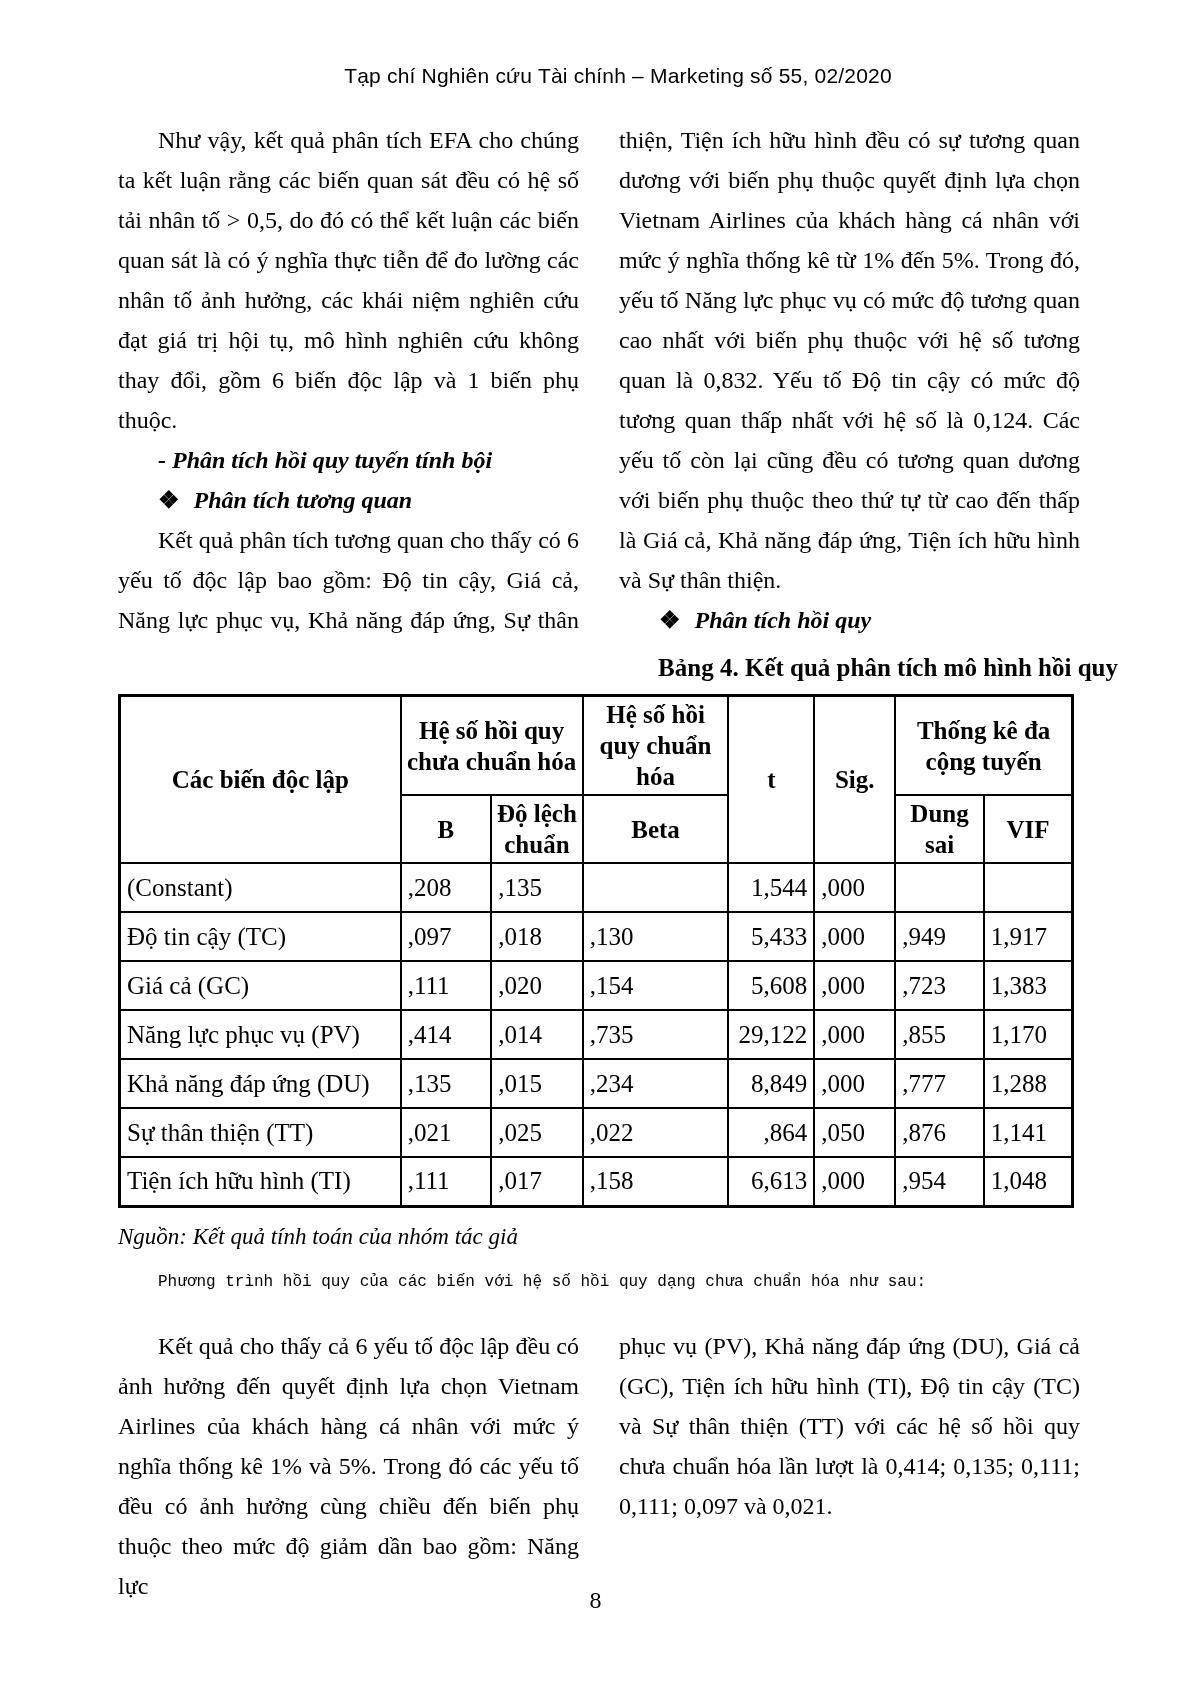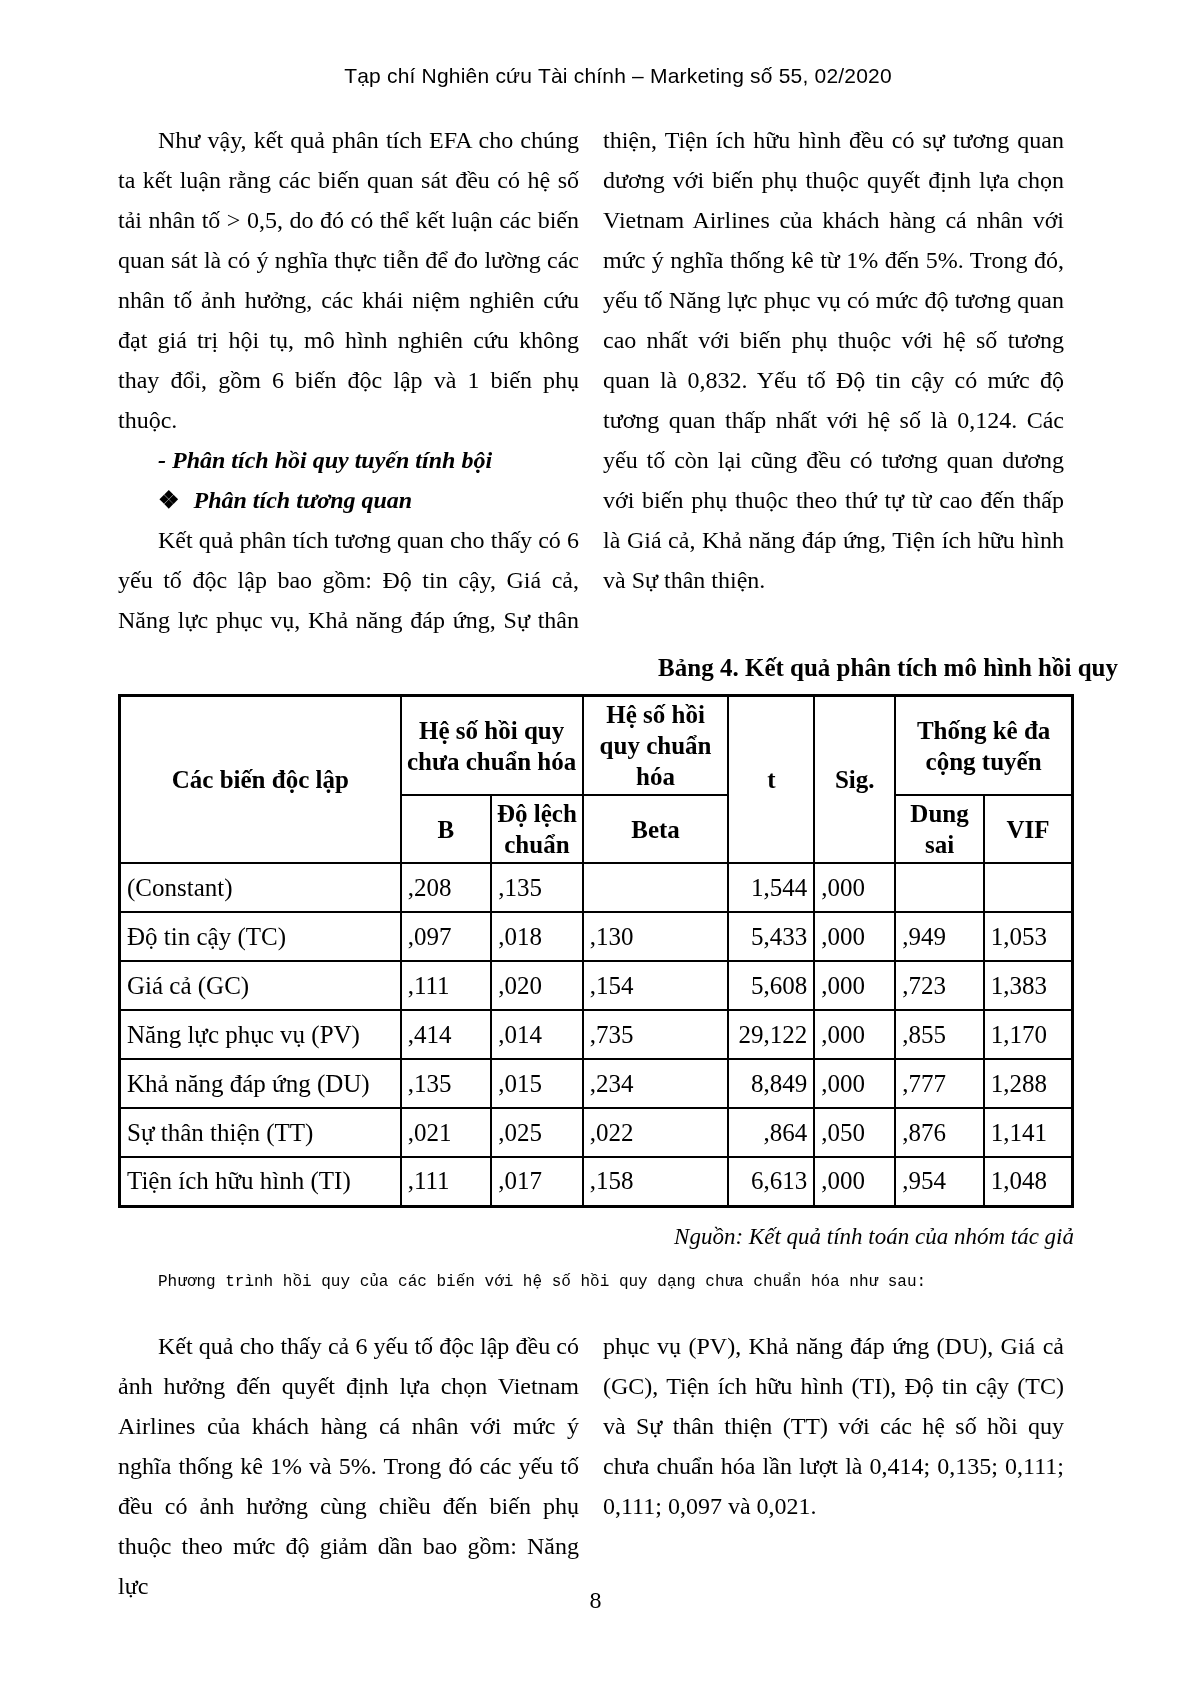--- a/index.html
+++ b/index.html
@@ -15,21 +15,21 @@
   .page { padding: 64px 73px 0 118px; }
 
   .journal-header {
     font-family: "Liberation Sans", "DejaVu Sans", sans-serif;
     font-size: 21px;
     text-align: center;
     margin: 0 0 32px 0;
     letter-spacing: 0.2px;
   }
 
-  .cols { display: flex; gap: 24px; }
+  .cols { display: flex; gap: 40px; }
   .col {
     width: 461px;
     font-size: 24px;
     line-height: 40px;
     text-align: justify;
   }
   .col p { margin: 0; }
   .indent { text-indent: 40px; }
   .jlast { text-align-last: justify; }
 
@@ -70,21 +70,20 @@
   }
   table.reg thead tr.group-row { height: 66px; }
   table.reg thead tr.sub-row { height: 62px; }
   table.reg tbody tr { height: 49px; }
   table.reg tbody td { line-height: 36px; padding: 1px 6px; vertical-align: middle; }
   td.cell-name { text-align: left; padding-left: 8px; }
   td.cell-num { text-align: left; }
   td.cell-t { text-align: right; padding-right: 14px; }
 
   .source-note {
-    text-align: right;
     font-style: italic;
     font-size: 23px;
     margin: 16px 0 0 0;
     width: 956px;
   }
 
   .eq-intro {
     font-size: 16px;
     line-height: 40px;
     text-indent: 40px;
@@ -121,20 +120,23 @@
       <div class="sub-heading">
         <span>- Phân tích hồi quy tuyến tính bội</span>
       </div>
       <div class="sub-heading">
         <span class="bullet">❖</span><span>Phân tích tương quan</span>
       </div>
       <p class="indent jlast">Kết quả phân tích tương quan cho thấy có 6 yếu tố độc lập bao gồm: Độ tin cậy, Giá cả, Năng lực phục vụ, Khả năng đáp ứng, Sự thân</p>
     </div>
     <div class="col">
       <p>thiện, Tiện ích hữu hình đều có sự tương quan dương với biến phụ thuộc quyết định lựa chọn Vietnam Airlines của khách hàng cá nhân với mức ý nghĩa thống kê từ 1% đến 5%. Trong đó, yếu tố Năng lực phục vụ có mức độ tương quan cao nhất với biến phụ thuộc với hệ số tương quan là 0,832. Yếu tố Độ tin cậy có mức độ tương quan thấp nhất với hệ số là 0,124. Các yếu tố còn lại cũng đều có tương quan dương với biến phụ thuộc theo thứ tự từ cao đến thấp là Giá cả, Khả năng đáp ứng, Tiện ích hữu hình và Sự thân thiện.</p>
+      <div class="sub-heading">
+        <span class="bullet">❖</span><span>Phân tích hồi quy</span>
+      </div>
     </div>
   </div>
 
   <div class="table-title">Bảng 4. Kết quả phân tích mô hình hồi quy</div>
 
   <table class="reg">
     <colgroup>
       <col style="width:29.5%">
       <col style="width:9.5%">
       <col style="width:9.6%">
@@ -173,21 +175,21 @@
         <td class="cell-num"></td>
       </tr>
       <tr>
         <td class="cell-name">Độ tin cậy (TC)</td>
         <td class="cell-num">,097</td>
         <td class="cell-num">,018</td>
         <td class="cell-num">,130</td>
         <td class="cell-t">5,433</td>
         <td class="cell-num">,000</td>
         <td class="cell-num">,949</td>
-        <td class="cell-num">1,053</td>
+        <td class="cell-num">1,917</td>
       </tr>
       <tr>
         <td class="cell-name">Giá cả (GC)</td>
         <td class="cell-num">,111</td>
         <td class="cell-num">,020</td>
         <td class="cell-num">,154</td>
         <td class="cell-t">5,608</td>
         <td class="cell-num">,000</td>
         <td class="cell-num">,723</td>
         <td class="cell-num">1,383</td>

